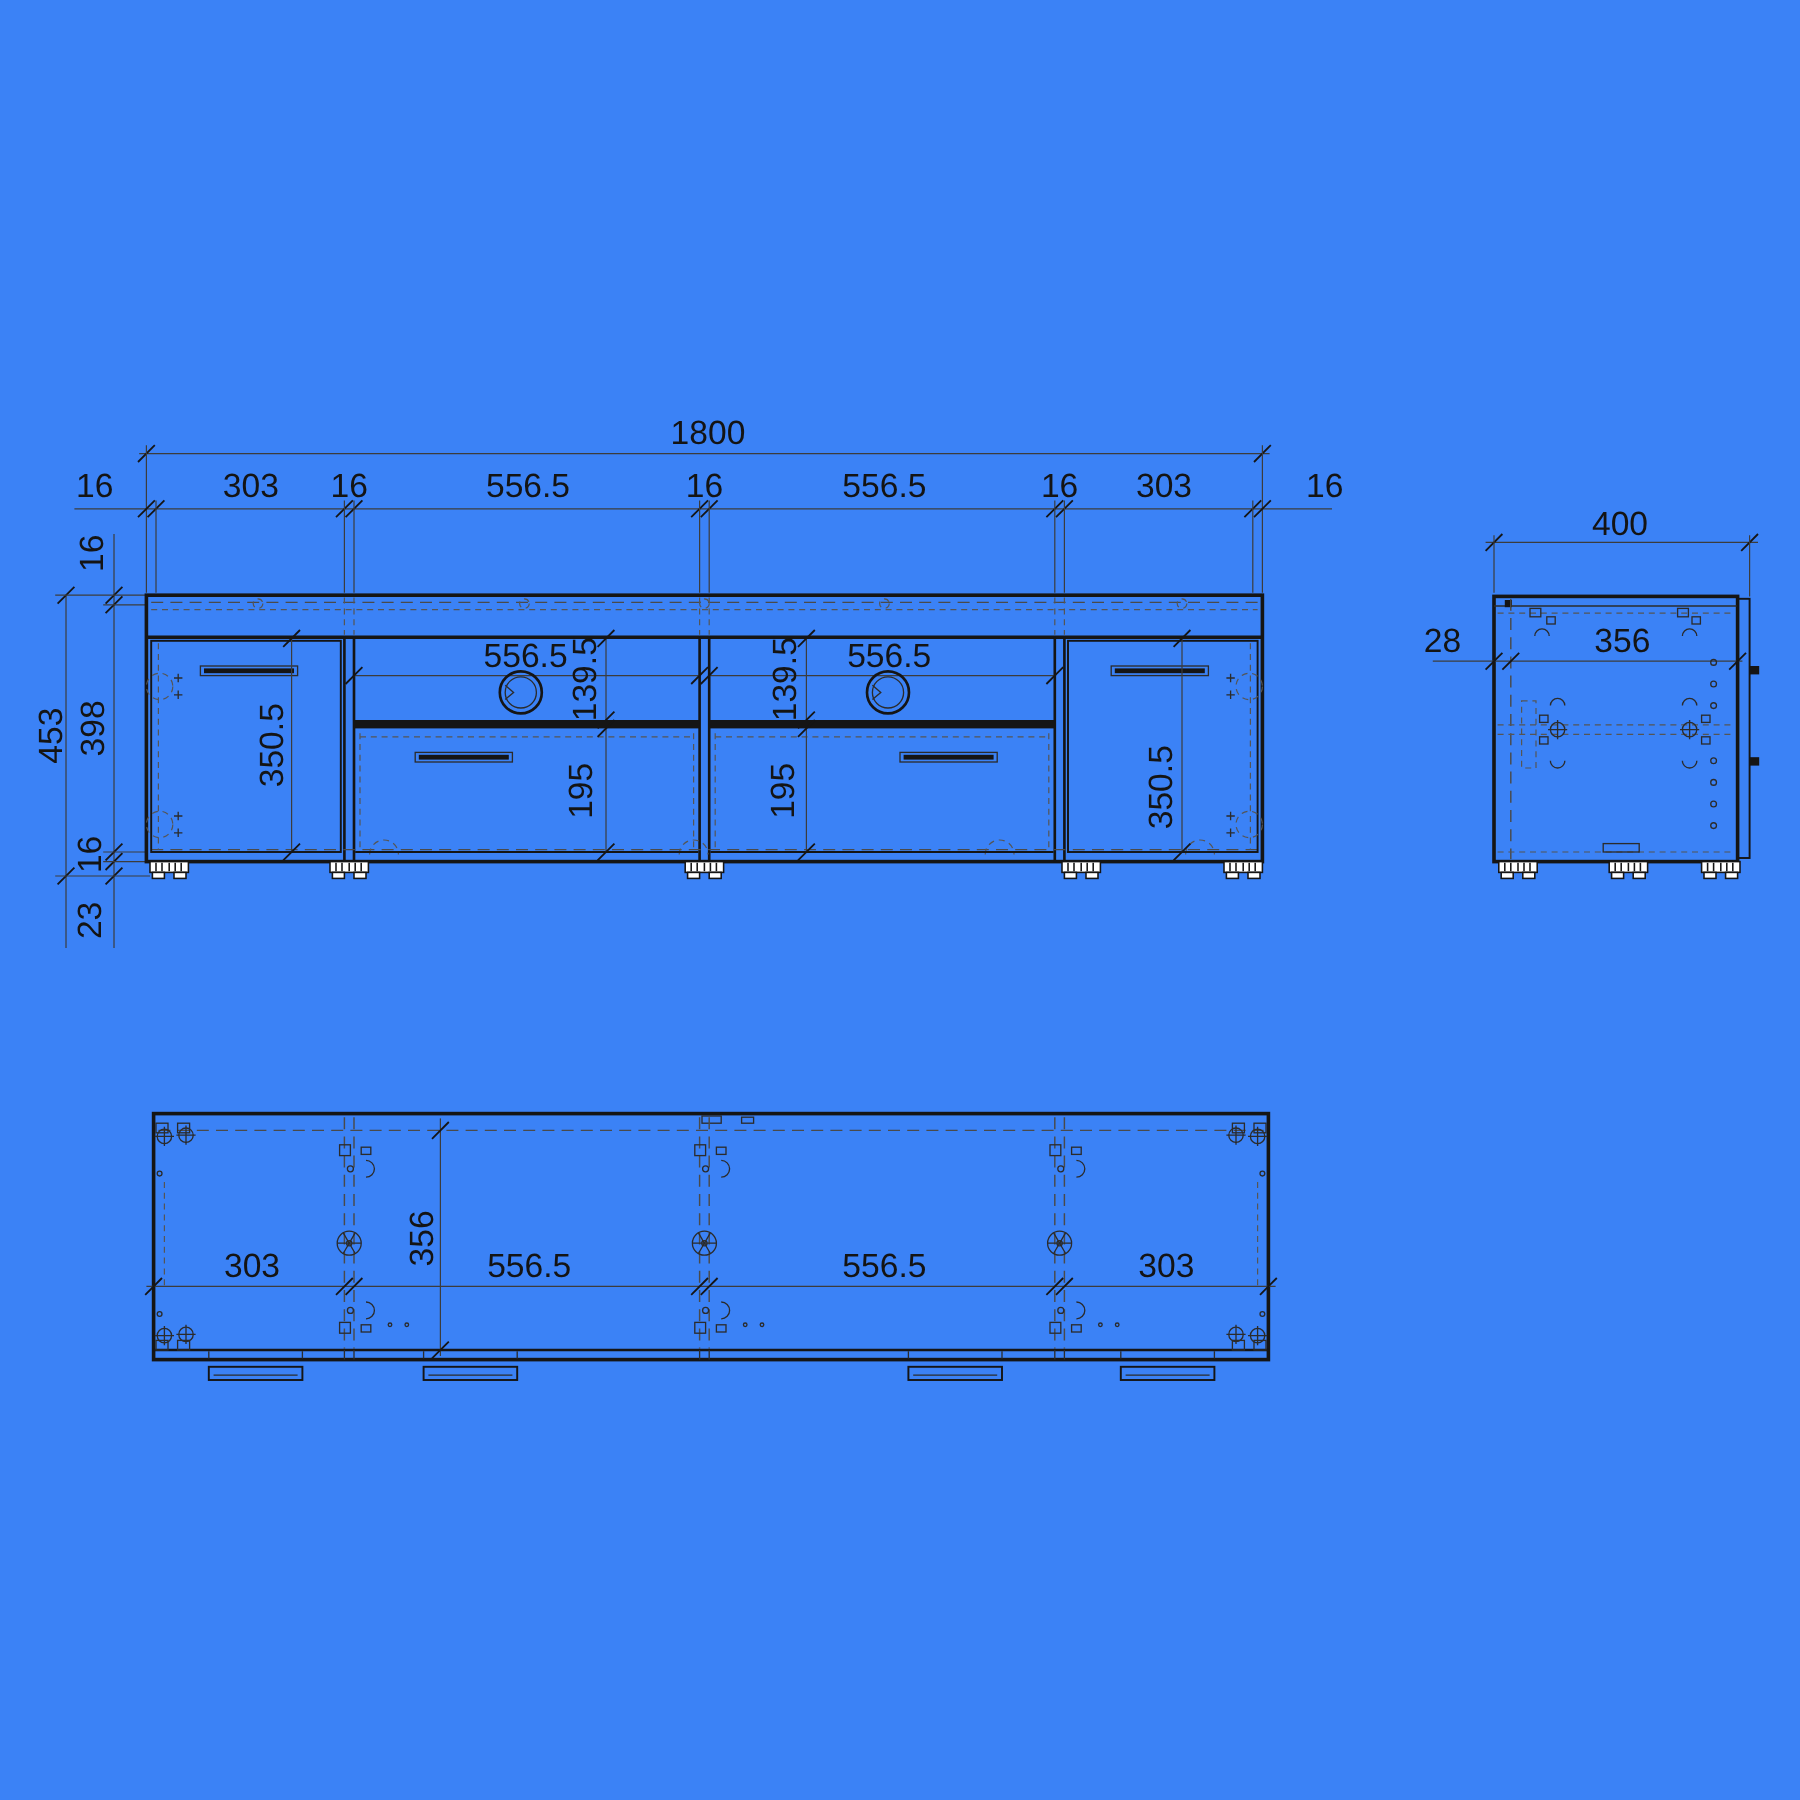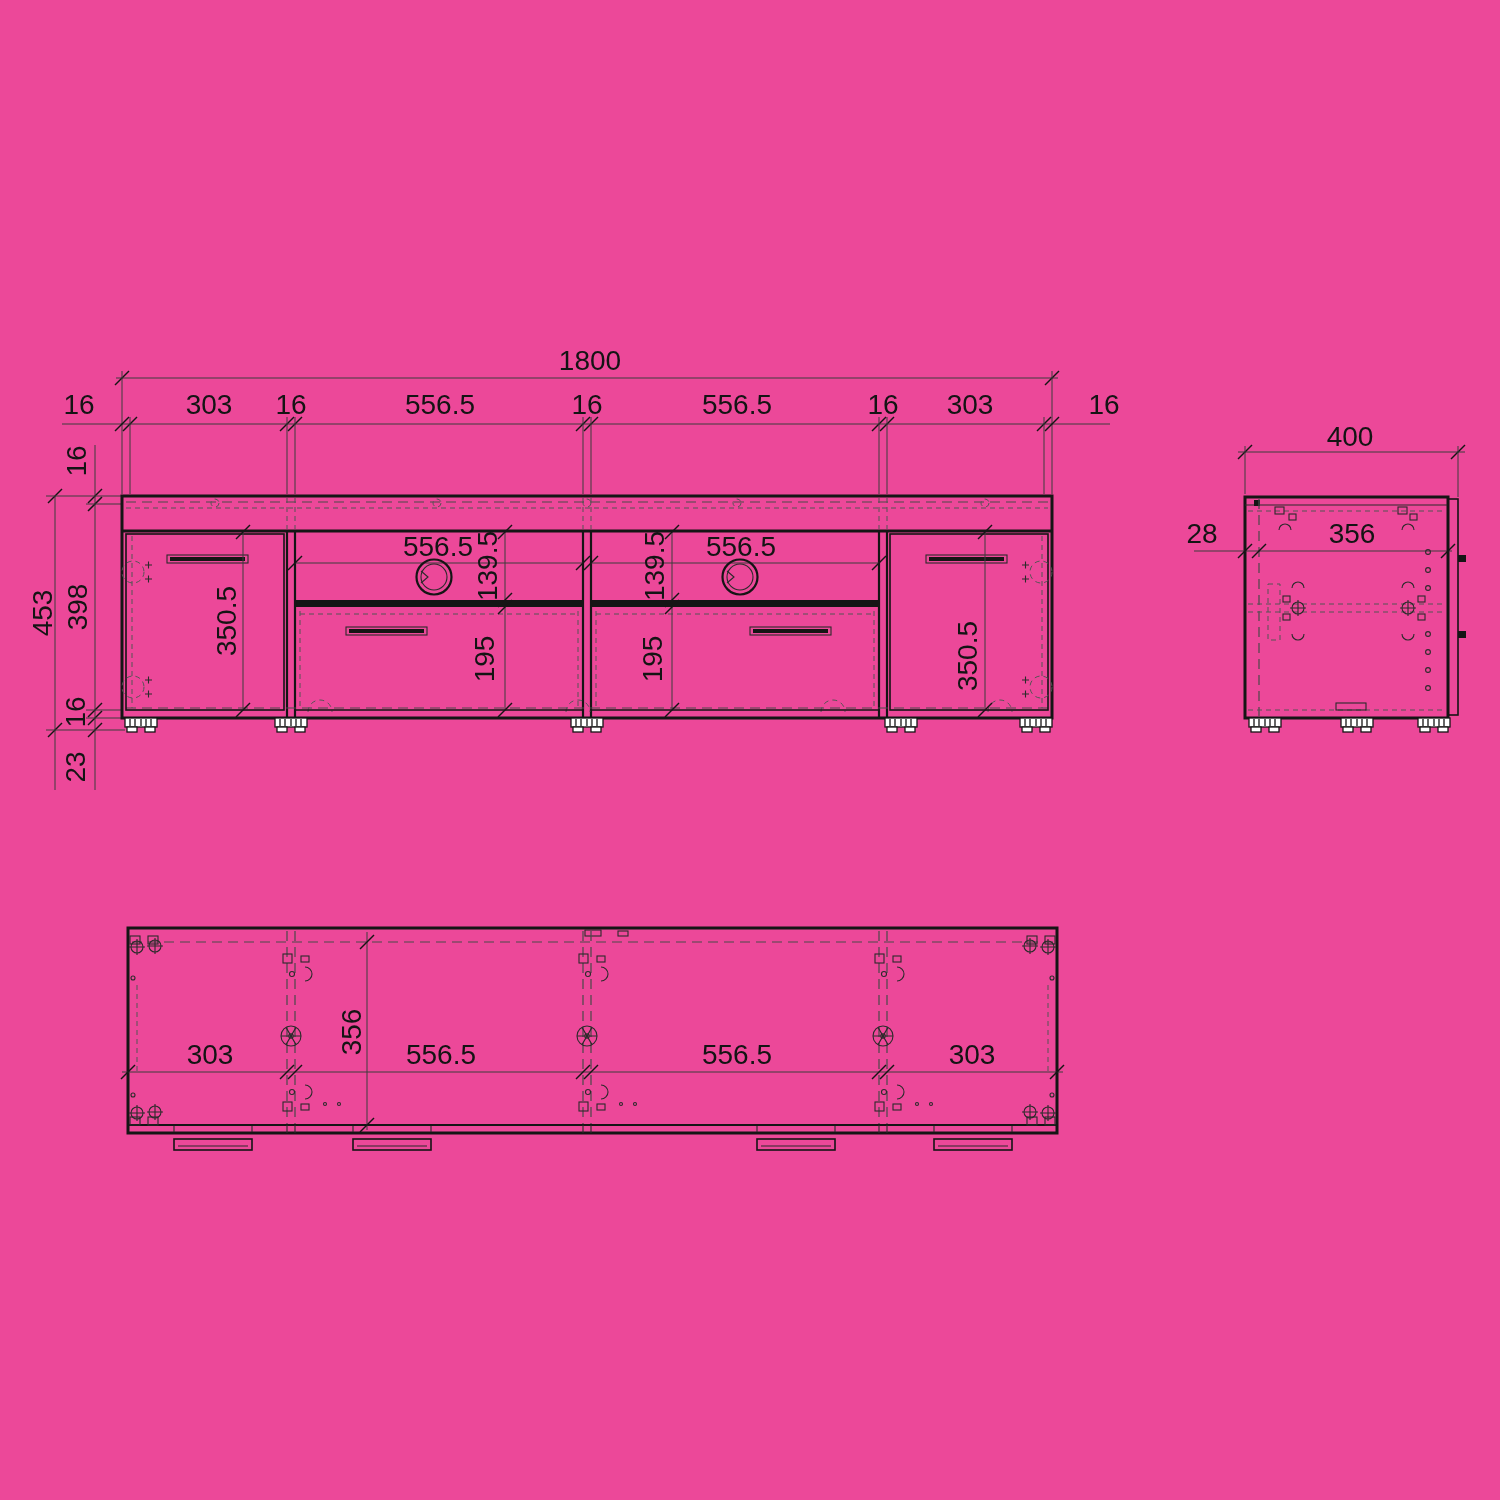--- a/index.html
+++ b/index.html
@@ -1,16 +1,16 @@
 <!DOCTYPE html>
 <html><head>
 <meta charset="utf-8">
 <style>
   html,body{margin:0;padding:0;background:#ffffff;}
-  .page{width:1500px;height:1500px;background:#ec4899;position:relative;overflow:hidden;}
+  .page{width:1500px;height:1500px;background:#3b82f6;position:relative;overflow:hidden;}
   svg{display:block;}
   
   .th{stroke:#151515;stroke-width:3;fill:none;}
   .t2{stroke:#151515;stroke-width:2.2;fill:none;}
   .md{stroke:#151515;stroke-width:1.6;fill:none;}
   .tn{stroke:#2b2b2b;stroke-width:1.1;fill:none;}
   .dm{stroke:#3c3c3c;stroke-width:1;fill:none;}
   .da{stroke:#4a4a4a;stroke-width:1.2;fill:none;stroke-dasharray:10 6;}
   .d2{stroke:#555555;stroke-width:1;fill:none;stroke-dasharray:5 4;}
   .blk{fill:#151515;stroke:none;}

